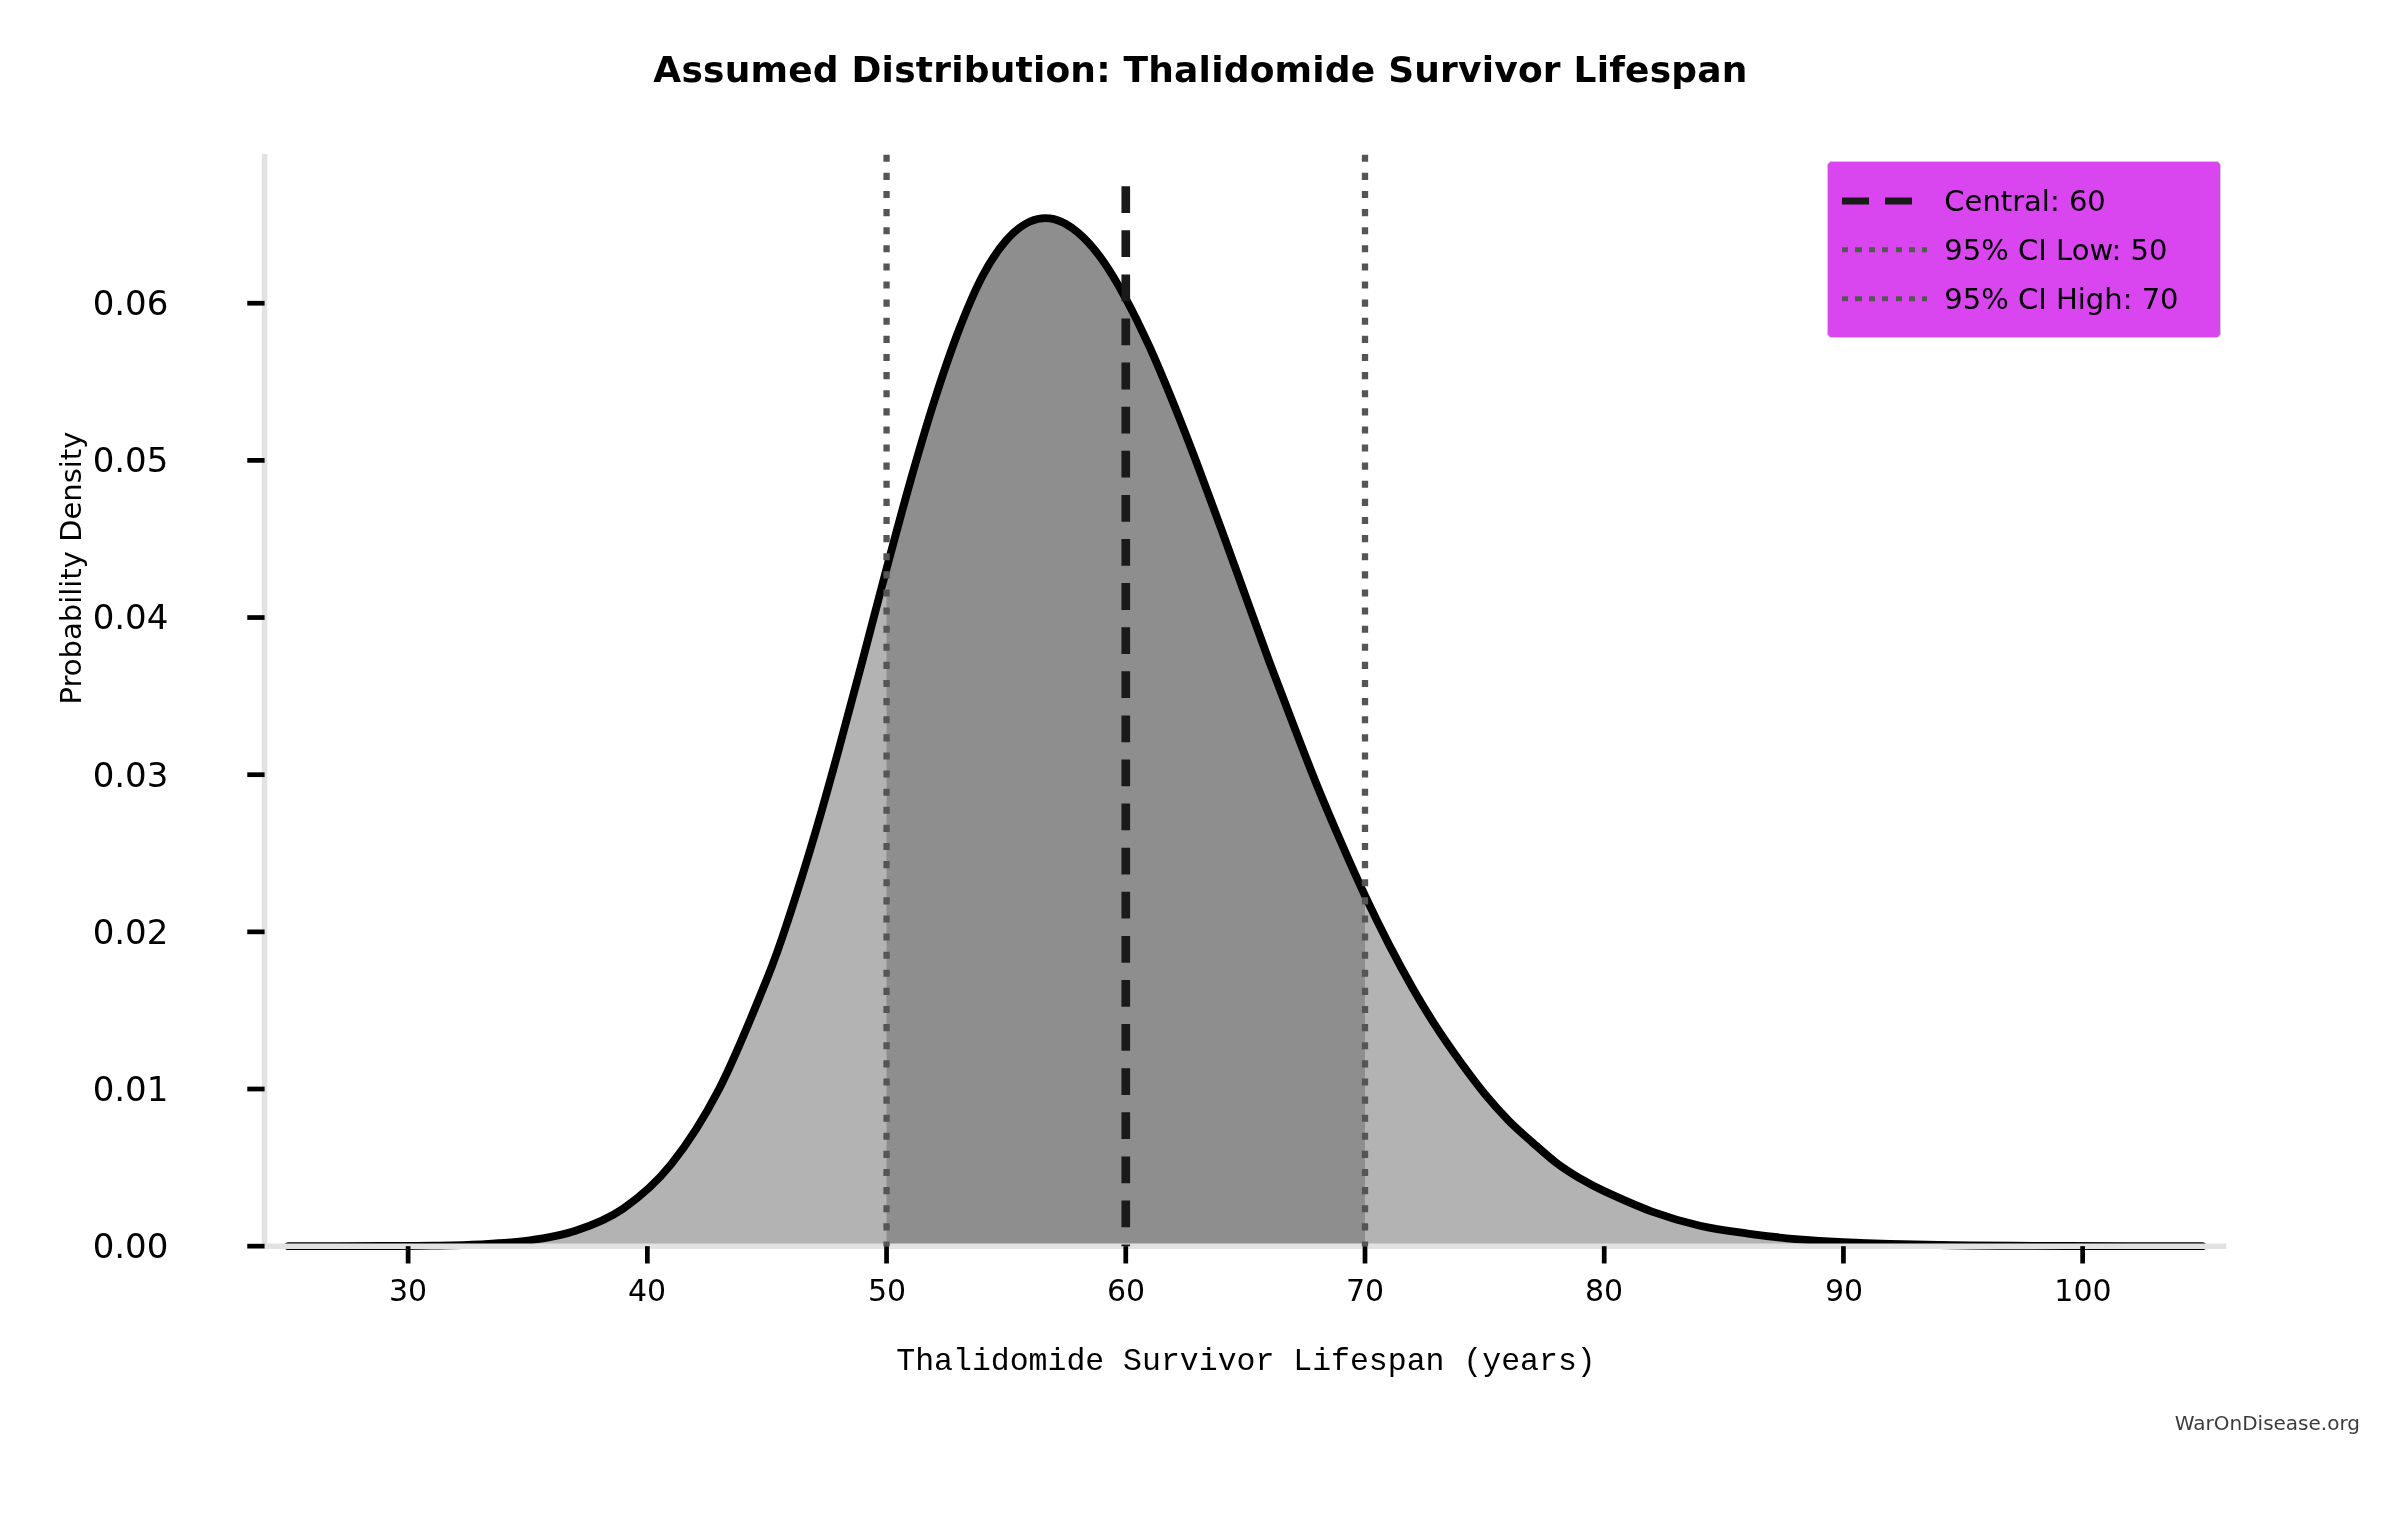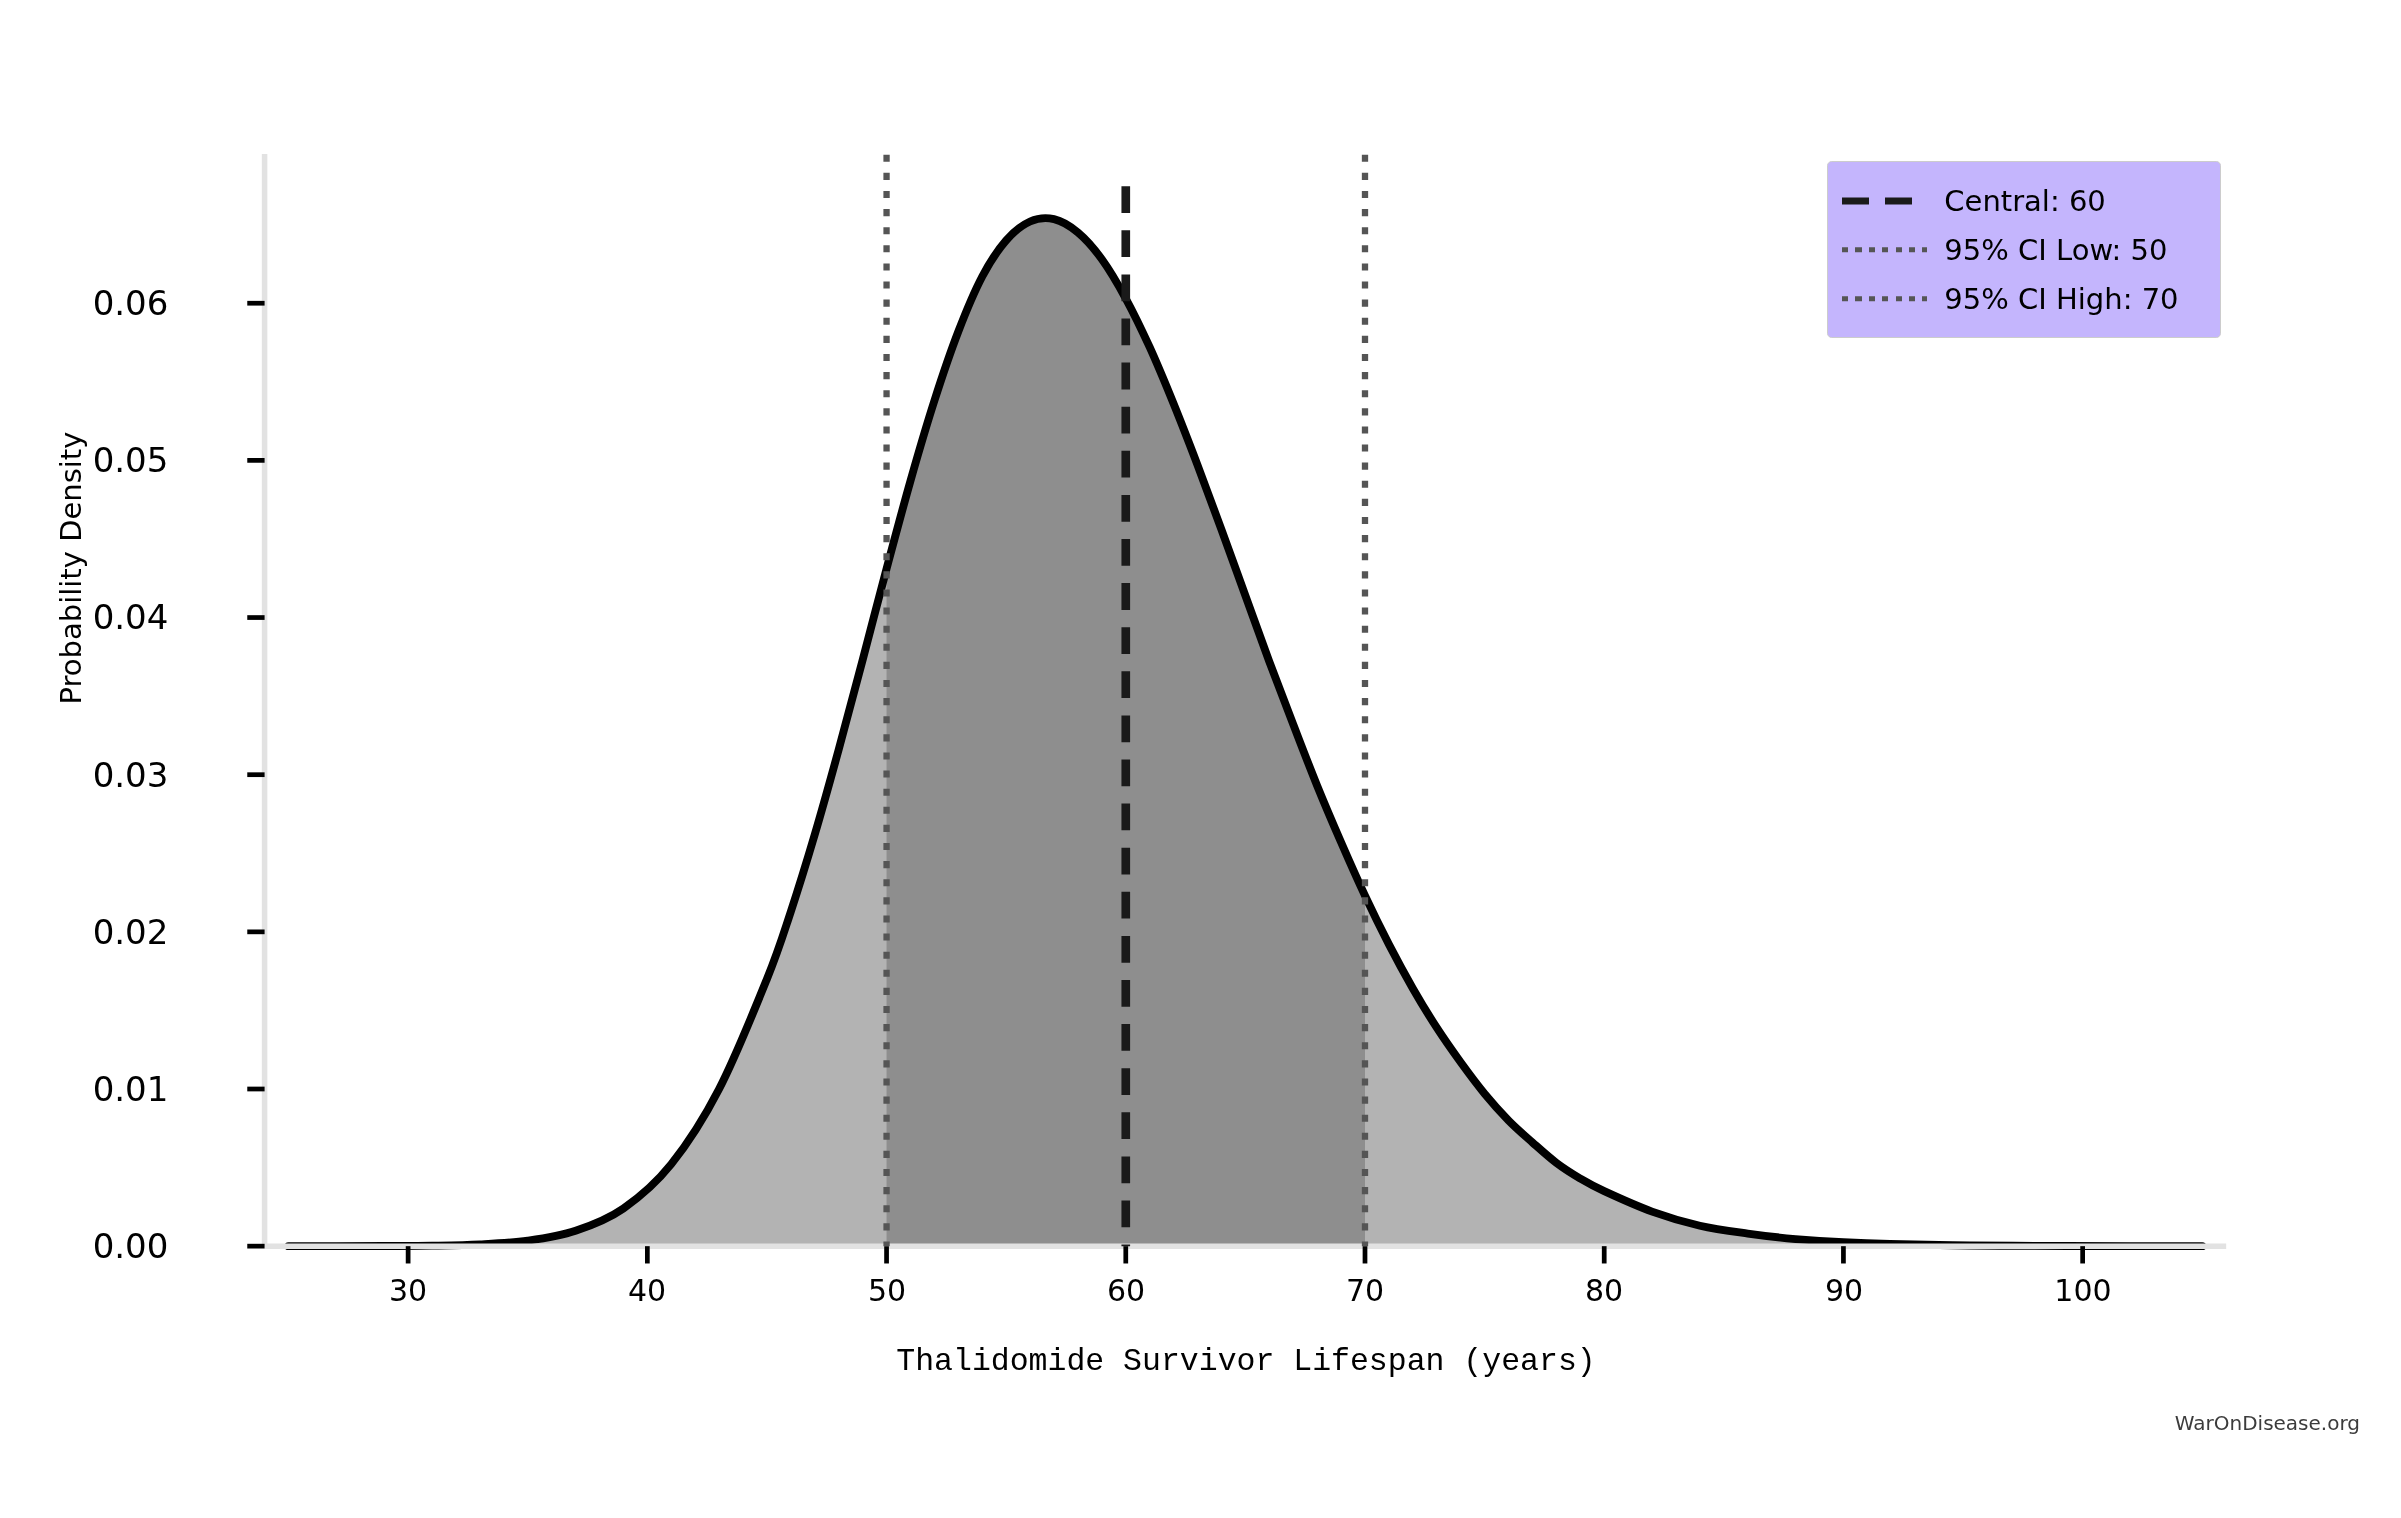--- a/index.html
+++ b/index.html
@@ -98,21 +98,21 @@
     width: 2199px;
     height: 47px;
   }
   
   #legend {
     position: absolute;
     left: 1827px;
     top: 161px;
     border: 1.6px solid #cccccc;
     border-radius: 4.7px;
-    background: #c4b5fd;
+    background: #d946ef;
     padding: 14px 17.3px 14px 14px;
     box-sizing: border-box;
     width: 394px;
   }
   .legend-row {
     display: flex;
     align-items: center;
     height: 49px;
   }
   .legend-sample {
@@ -148,20 +148,21 @@
     background: repeating-linear-gradient(to right,
       #555555 0px, #555555 6.3px,
       rgba(0,0,0,0) 6.3px, rgba(0,0,0,0) 13.4px);
   }
 </style>
 </head>
 <body>
 
 <div id="figure">
 
+  <div id="chart-title">Assumed Distribution: Thalidomide Survivor Lifespan</div>
 
   <svg id="plot-svg" width="2401" height="1519" viewBox="0 0 3049 1928">
     <defs>
       <clipPath id="clip-inner">
         <rect id="clip-inner-rect" x="1125.829268292683" y="135" width="607.560975609756" height="1447"></rect>
       </clipPath>
     </defs>
 
     <path id="area-outer" fill="#b3b3b3" stroke="none" d="M366.38,1582.00C376.50,1582.00 406.88,1582.03 427.13,1582.00C447.39,1581.97 467.64,1581.90 487.89,1581.80C508.14,1581.70 528.39,1581.73 548.65,1581.40C568.90,1581.07 589.15,1580.87 609.40,1579.80C629.65,1578.74 649.91,1577.91 670.16,1575.02C690.41,1572.12 710.66,1569.26 730.91,1562.44C751.17,1555.62 771.42,1548.21 791.67,1534.10C811.92,1520.00 832.17,1503.10 852.43,1477.83C872.68,1452.55 892.93,1421.61 913.18,1382.43C933.43,1343.25 958.75,1280.32 973.94,1242.73C989.13,1205.15 994.19,1187.52 1004.32,1156.92C1014.44,1126.32 1024.57,1093.39 1034.70,1059.13C1044.82,1024.87 1054.95,988.28 1065.07,951.36C1075.20,914.44 1085.33,875.86 1095.45,837.61C1105.58,799.36 1115.70,759.78 1125.83,721.86C1135.96,683.94 1146.08,645.69 1156.21,610.10C1166.33,574.51 1176.46,539.92 1186.59,508.32C1196.71,476.72 1206.84,446.79 1216.96,420.51C1227.09,394.24 1237.22,369.95 1247.34,350.66C1257.47,331.37 1267.59,316.40 1277.72,304.76C1287.85,293.12 1297.97,285.30 1308.10,280.81C1318.22,276.32 1328.35,275.49 1338.48,277.82C1348.60,280.15 1358.73,286.30 1368.85,294.78C1378.98,303.27 1389.11,314.74 1399.23,328.71C1409.36,342.68 1419.48,359.98 1429.61,378.60C1439.74,397.23 1449.86,418.18 1459.99,440.47C1470.11,462.75 1480.24,487.37 1490.37,512.31C1500.49,537.26 1510.62,563.54 1520.74,590.15C1530.87,616.75 1541.00,644.36 1551.12,671.97C1561.25,699.58 1571.37,727.85 1581.50,755.79C1591.63,783.73 1601.75,812.33 1611.88,839.61C1622.00,866.88 1632.13,893.16 1642.26,919.43C1652.38,945.71 1662.51,972.32 1672.63,997.26C1682.76,1022.21 1692.89,1045.83 1703.01,1069.11C1713.14,1092.39 1723.26,1115.34 1733.39,1136.96C1743.52,1158.58 1753.64,1179.20 1763.77,1198.83C1773.89,1218.45 1784.02,1237.08 1794.15,1254.71C1804.27,1272.34 1814.40,1288.97 1824.52,1304.60C1834.65,1320.23 1844.78,1334.54 1854.90,1348.51C1865.03,1362.47 1875.15,1376.11 1885.28,1388.42C1895.41,1400.73 1905.53,1412.03 1915.66,1422.35C1925.78,1432.66 1935.91,1441.30 1946.04,1450.28C1956.16,1459.27 1966.29,1468.58 1976.41,1476.23C1986.54,1483.88 1996.67,1490.20 2006.79,1496.19C2016.92,1502.17 2021.98,1505.17 2037.17,1512.15C2052.36,1519.14 2077.67,1530.78 2097.93,1538.09C2118.18,1545.41 2138.43,1551.40 2158.68,1556.06C2178.93,1560.71 2199.19,1563.21 2219.44,1566.03C2239.69,1568.86 2259.94,1571.19 2280.20,1573.02C2300.45,1574.85 2310.57,1575.75 2340.95,1577.01C2371.33,1578.27 2421.96,1579.84 2462.46,1580.60C2502.97,1581.37 2543.47,1581.37 2583.98,1581.60C2624.48,1581.83 2670.05,1581.93 2705.49,1582.00C2740.93,1582.07 2781.43,1582.00 2796.62,1582.00L2796.62,1582.00L366.38,1582.00Z"></path>
 

